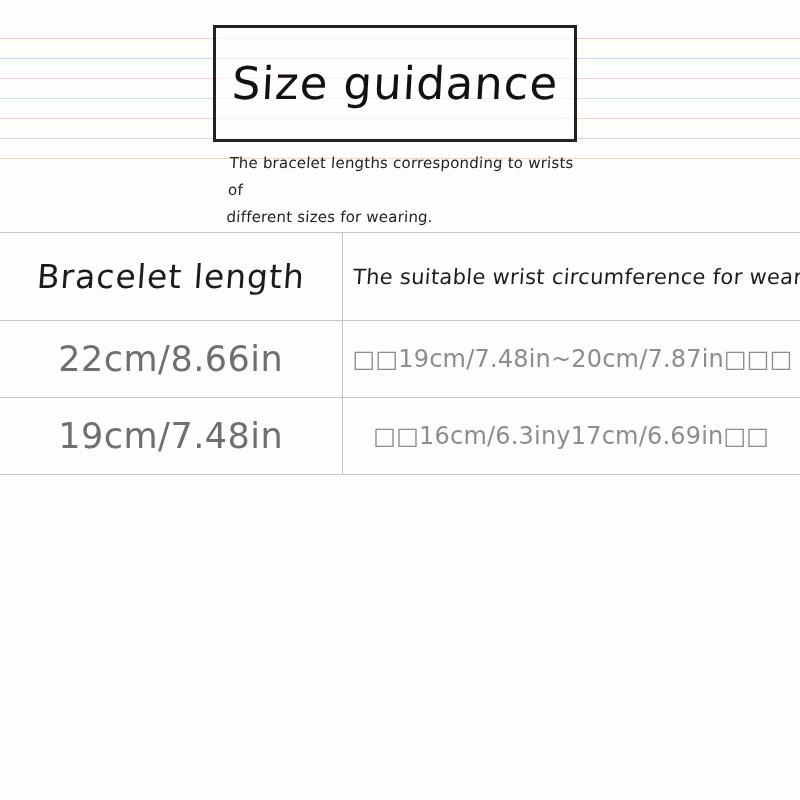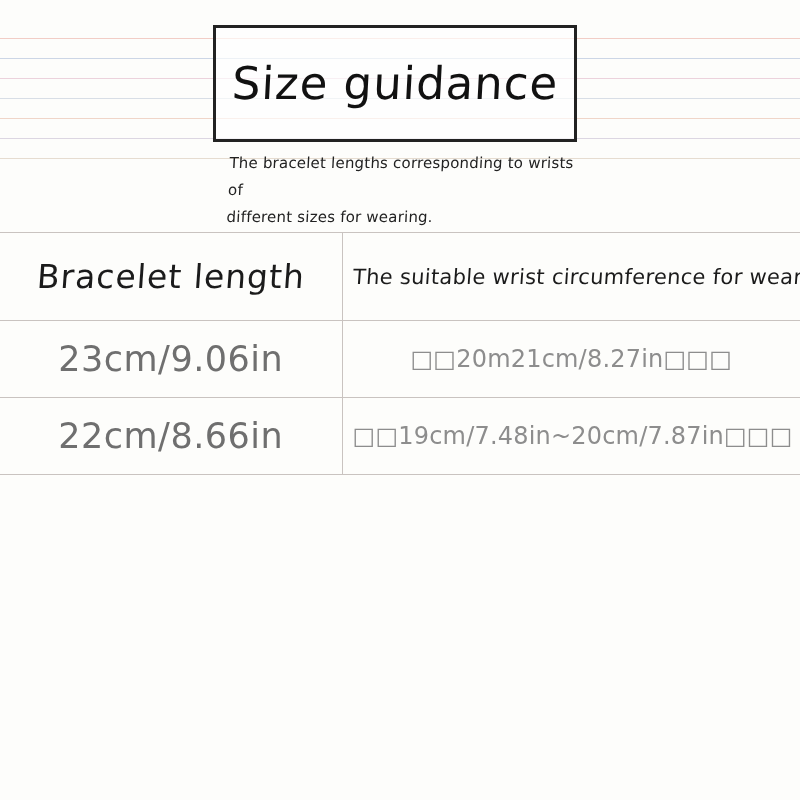--- a/index.html
+++ b/index.html
@@ -163,37 +163,37 @@
     <tbody>
       <tr class="head-row">
         <td class="col-left">
           <span class="head-left">Bracelet length</span>
         </td>
         <td class="col-right">
           <span class="head-right">The suitable wrist circumference for wearing.</span>
         </td>
       </tr>
 
-      <tr>
-        <td class="col-left">
-          <span class="cell-left">23cm/9.06in</span>
-        </td>
-        <td class="col-right">
-          <span class="cell-right">□□20m21cm/8.27in□□□</span>
-        </td>
-      </tr>
 
       <tr>
         <td class="col-left">
           <span class="cell-left">22cm/8.66in</span>
         </td>
         <td class="col-right">
           <span class="cell-right">□□19cm/7.48in~20cm/7.87in□□□</span>
         </td>
       </tr>
 
 
 
+      <tr>
+        <td class="col-left">
+          <span class="cell-left">19cm/7.48in</span>
+        </td>
+        <td class="col-right">
+          <span class="cell-right">□□16cm/6.3iny17cm/6.69in□□</span>
+        </td>
+      </tr>
 
     </tbody>
   </table>
 
 </div>
 
 </body></html>

